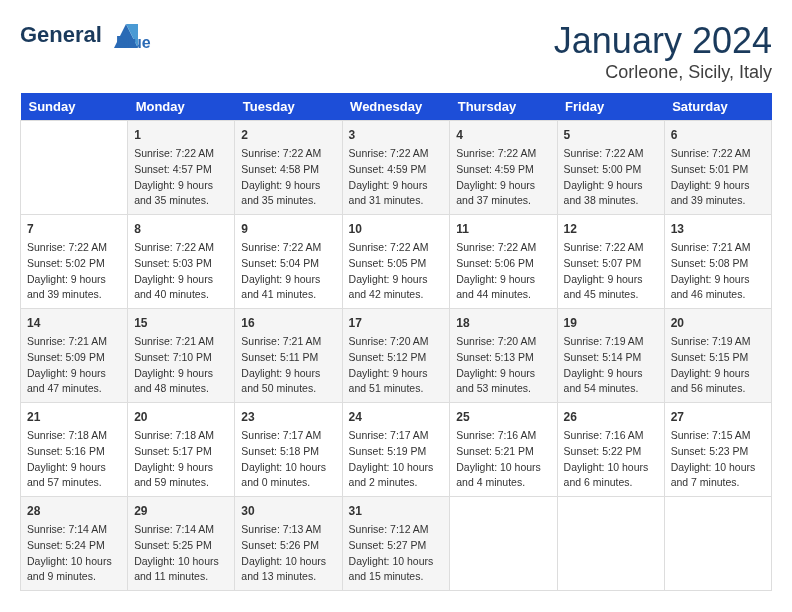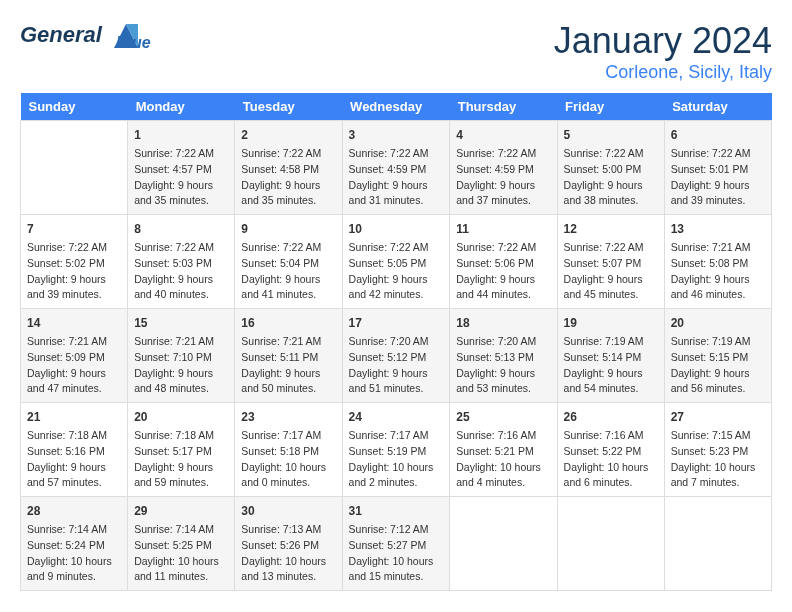--- a/index.html
+++ b/index.html
@@ -24,29 +24,29 @@
       text-align: right;
     }
     .month-title {
       font-size: 36px;
       color: #1a3a5c;
       font-weight: normal;
       text-align: center;
     }
     .location-title {
       font-size: 18px;
-      color: #3b82f6;
+      color: #404040;
     }
     table {
       width: 100%;
       border-collapse: collapse;
       font-size: 11px;
     }
     thead th {
-      background-color: #3b82f6;
+      background-color: #1d4ed8;
       color: white;
       padding: 6px 8px;
       text-align: left;
       font-size: 13px;
       font-weight: bold;
     }
     tbody tr {
       vertical-align: top;
     }
     tbody td {
@@ -73,21 +73,21 @@
     .empty-cell {
       background: #fff !important;
     }
   </style>
 </head>
 <body>
 
 <div class="header">
   <div class="logo">
     <div>
-      <div style="display:flex;align-items:center;font-style:italic;">
+      <div style="display:flex;align-items:center;">
         <div style="font-size:22px;font-weight:bold;color:#1a3a5c;line-height:1.1;">
           <span>General</span>
           <svg width="32" height="32" viewBox="0 0 32 32" style="vertical-align:middle;margin:0 2px;">
             <polygon points="4,28 16,4 28,28" fill="#2a6ab5"></polygon>
             <polygon points="16,4 28,28 28,4" fill="#4a9ad4"></polygon>
           </svg>
         </div>
         <div style="font-size:16px;font-weight:bold;color:#2a6ab5;margin-top:-4px;margin-left:-28px;padding-top:18px;">Blue</div>
       </div>
     </div>

